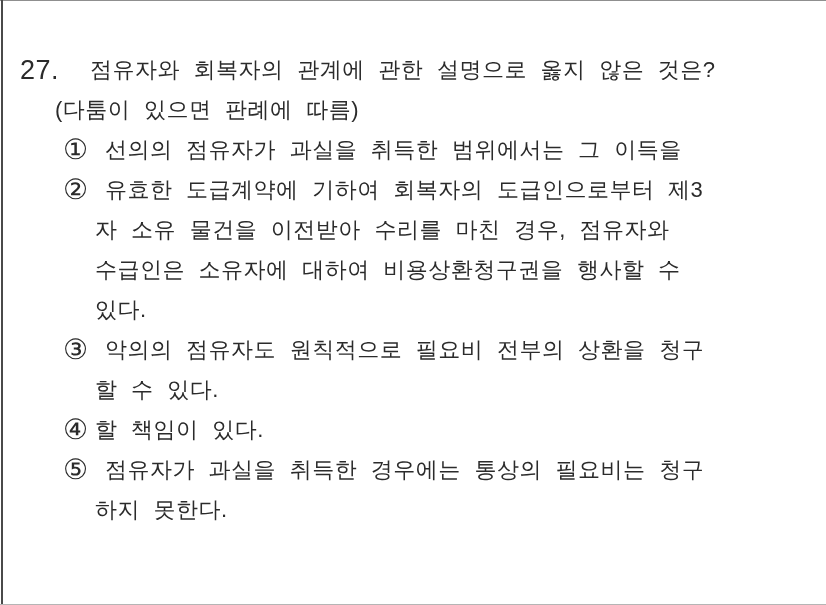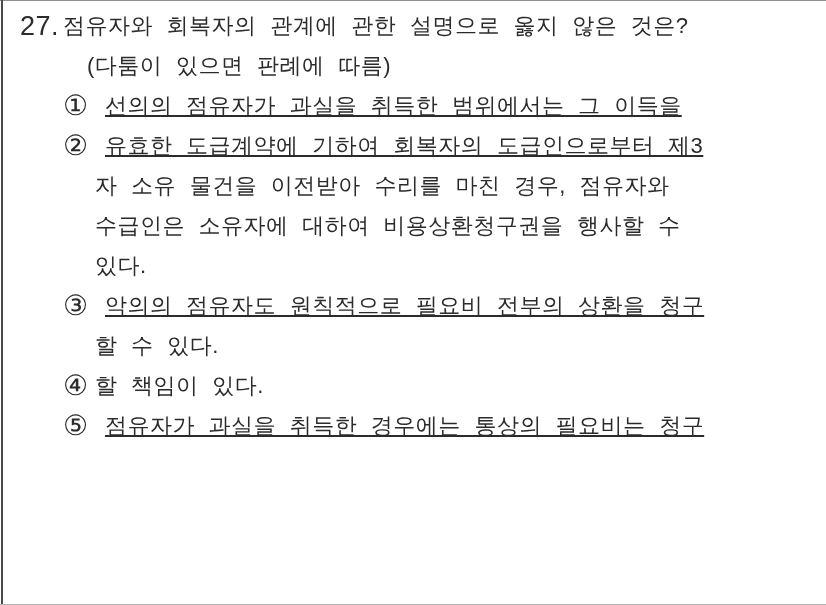--- a/index.html
+++ b/index.html
@@ -29,33 +29,33 @@
     top: 6px; left: 0; right: 0;
   }
   .line {
     font-size: 22px;
     line-height: 40px;
     white-space: nowrap;
     letter-spacing: 0.5px;
     word-spacing: 7px;
   }
   
-  .qrow { position: relative; padding-left: 63px; }
+  .qrow { position: relative; padding-left: 90px; margin-top: 44px; }
   .qnum {
     position: absolute; left: 20px; top: 0;
     font-size: 27px; line-height: 40px; letter-spacing: 0.5px;
   }
-  .qnote { padding-left: 55px; margin-left: 32px; }
+  .qnote { padding-left: 55px; }
   
   .opt { position: relative; padding-left: 95px; }
   .opt .marker {
     position: absolute; left: 63px; top: 0;
     font-size: 28px; line-height: 40px;
   }
-  .opt .oline.first { text-indent: 10px; text-decoration: underline; }
+  .opt .oline.first { text-indent: 10px; }
 </style>
 </head>
 <body>
 
 <div class="page">
   <div class="edge-top"></div>
   <div class="edge-left"></div>
   <div class="edge-bottom"></div>
 
   <div class="content">
@@ -87,16 +87,17 @@
     </div>
 
     <div class="opt">
       <span class="marker">④</span>
       <div class="line oline">할 책임이 있다.</div>
     </div>
 
     <div class="opt">
       <span class="marker">⑤</span>
       <div class="line oline first">점유자가 과실을 취득한 경우에는 통상의 필요비는 청구</div>
+      <div class="line oline">하지 못한다.</div>
     </div>
 
   </div>
 </div>
 
 </body></html>

